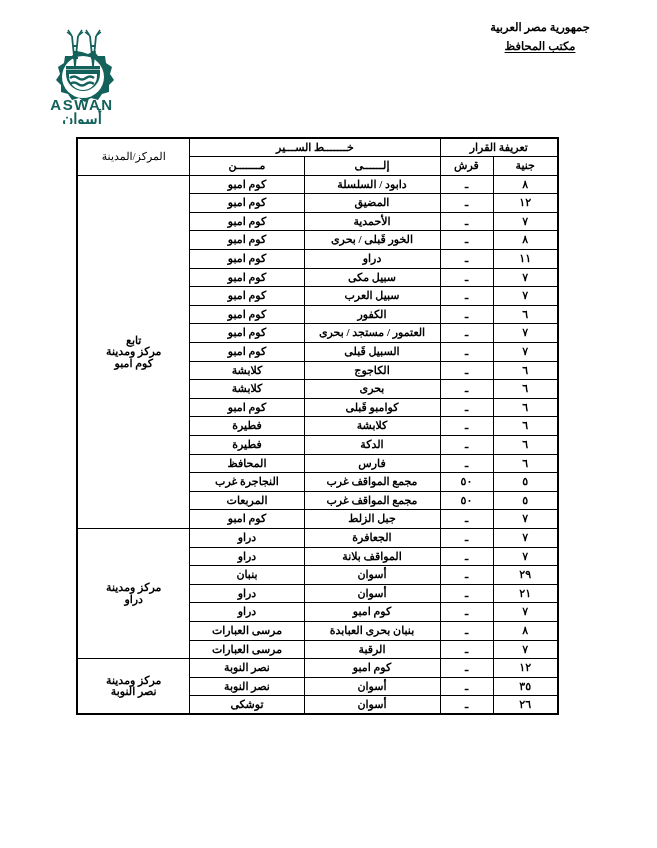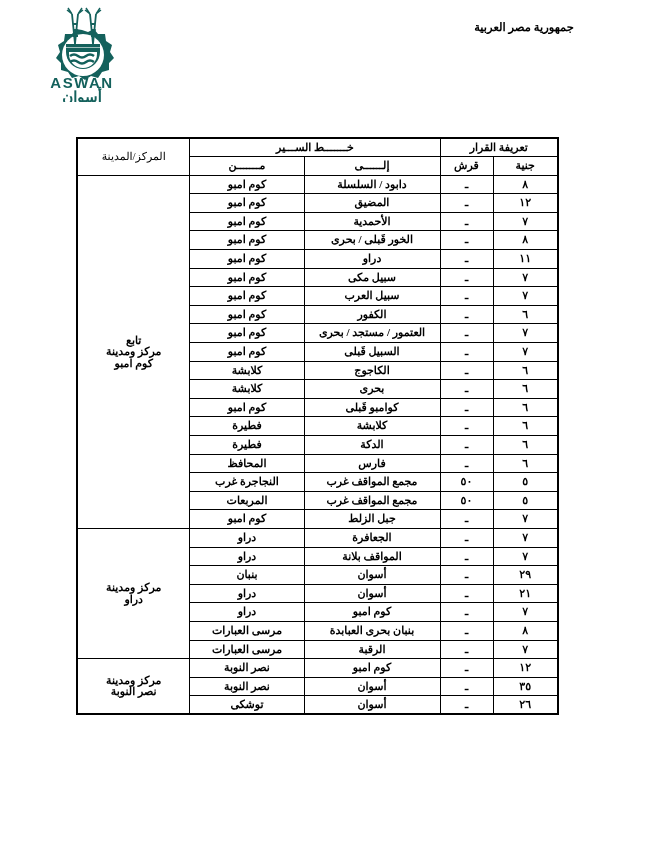--- a/index.html
+++ b/index.html
@@ -21,29 +21,29 @@
     position: absolute;
     top: 0;
     left: 0;
     width: 657px;
     height: 130px;
   }
 
   .logo-block {
     position: absolute;
     left: 30px;
-    top: 2px;
+    top: 24px;
     width: 105px;
     height: 100px;
   }
   .logo-svg { display: block; }
 
   .authority-block {
     position: absolute;
-    right: 38px;
+    right: 22px;
     top: 18px;
     width: 190px;
     text-align: center;
     direction: rtl;
   }
   .authority-line {
     font-family: "Liberation Serif", "DejaVu Serif", serif;
     font-weight: bold;
     font-size: 11.5px;
     line-height: 19px;
@@ -164,20 +164,21 @@
         <path d="M63 42 L60 12 M63 42 L66 12 M61 34 h5 M61.4 28 h4.4 M61.8 22 h3.8" stroke="#14615c" stroke-width="1.8" fill="none"></path>
         <path d="M60 12 l-5 -4 M60 12 l-4 -6 M66 12 l5 -4 M66 12 l4 -6" stroke="#14615c" stroke-width="1.4" fill="none"></path>
       </g>
       <text x="52" y="86" font-family="Liberation Sans, sans-serif" font-size="15" font-weight="bold" letter-spacing="1.5" fill="#14615c" text-anchor="middle">ASWAN</text>
       <text x="52" y="100" font-family="Liberation Sans, sans-serif" font-size="15" font-weight="bold" fill="#14615c" text-anchor="middle" direction="rtl">أسوان</text>
     </svg>
   </div>
 
   <div class="authority-block">
     <div class="authority-line">جمهورية مصر العربية</div>
+    <div class="authority-line underlined">مكتب المحافظ</div>
   </div>
 
 </div>
 
 <div class="tariff-table-wrap">
   <table class="tariff-table">
     <colgroup>
       <col class="c-gineh">
       <col class="c-qirsh">
       <col class="c-to">

